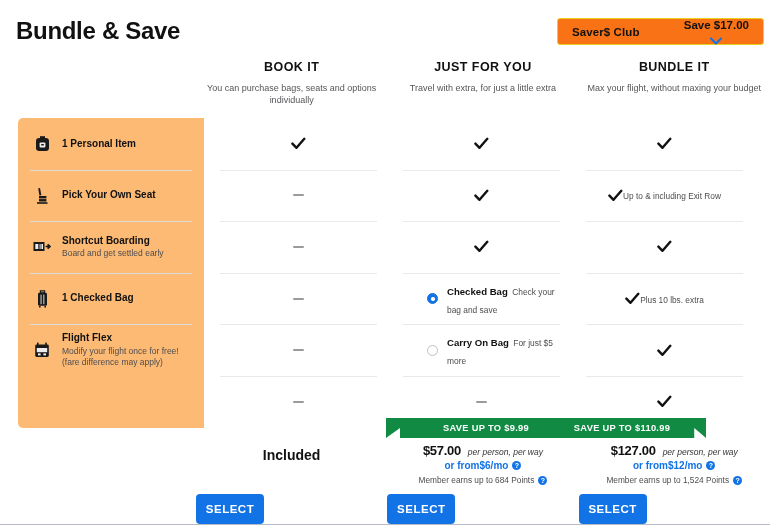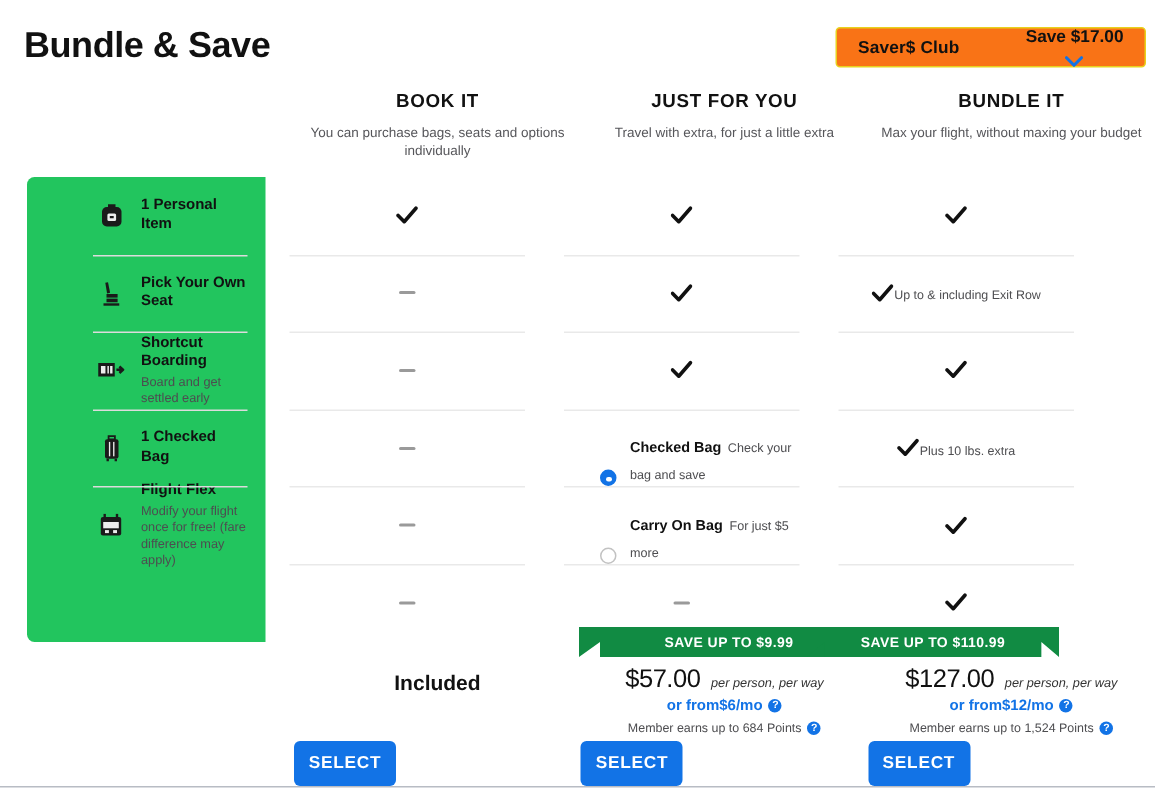--- a/index.html
+++ b/index.html
@@ -37,23 +37,22 @@
   
   .headers { position: absolute; top: 60px; left: 196px; width: 574px; display: flex; }
   .hdr { width: 191.3px; text-align: center; padding: 0 8px; }
   .hdr-title { font-size: 12.5px; font-weight: bold; letter-spacing: .45px; color: #111; }
   .hdr-sub { margin-top: 8px; font-size: 9px; color: #56565a; line-height: 1.35; }
 
   
   .grid { position: absolute; top: 118px; left: 18px; width: 736px; height: 310px; display: flex; }
 
   .feature-col {
-    width: 159px; background: #22c55e;
+    width: 186px; background: #fdba74;
     border-radius: 5px 0 0 5px;
-    padding-left: 32px;
   }
   .card {
     width: 177px; background: #ffffff;
     border-radius: 5px;
     margin-left: 6px;
   }
 
   .frow {
     height: 51.6px;
     display: flex; align-items: center;
@@ -72,21 +71,21 @@
   .fc-name { font-size: 10px; font-weight: bold; color: #111; line-height: 1.25; }
   .fc-desc { font-size: 8.5px; color: #4d4d50; line-height: 1.3; margin-top: 1px; }
 
   
   .card .frow { justify-content: center; flex-direction: row; text-align: center; padding: 0 8px; }
   .chk { color: #111; line-height: 0; }
   .dash { width: 11px; height: 2px; background: #9a9a9a; border-radius: 1px; }
   .cell-note { font-size: 8.3px; color: #4d4d50; margin-top: 4px; line-height: 1.2; }
 
   
-  .radio-cell { flex-direction: row !important; align-items: flex-end; justify-content: flex-start !important; padding-left: 34px !important; gap: 9px; }
+  .radio-cell { flex-direction: row !important; align-items: center; justify-content: flex-start !important; padding-left: 34px !important; gap: 9px; }
   .radio {
     width: 11px; height: 11px; min-width: 11px; border-radius: 50%;
     border: 1px solid #c2c2c2; background: #fff; position: relative;
   }
   .radio.on { border: 1px solid #1273e6; background: #1273e6; }
   .radio.on::after {
     content: ""; position: absolute; left: 3.2px; top: 3.2px;
     width: 3.4px; height: 3.4px; border-radius: 50%; background: #fff;
   }
   .radio-txt { text-align: left; }
@@ -102,21 +101,21 @@
     clip-path: polygon(0 0, 100% 0, 100% 100%, 93% 50%, 93% 100%, 7% 100%, 7% 50%, 0 100%);
   }
   #ribbon-jfy { top: 418px; left: 386px; width: 200px; }
   #ribbon-bun { top: 418px; left: 538px; width: 168px; }
 
   
   .price-row { position: absolute; top: 443px; left: 196px; width: 574px; display: flex; }
   .price-col { width: 191.3px; text-align: center; }
   .included { font-size: 14px; font-weight: bold; color: #111; margin-top: 4px; }
   .price-main { display: flex; align-items: baseline; justify-content: center; gap: 7px; }
-  .price-amt { font-size: 17px; font-weight: normal; color: #111; letter-spacing: -.3px; }
+  .price-amt { font-size: 13px; font-weight: bold; color: #111; letter-spacing: -.3px; }
   .price-per { font-size: 8.5px; color: #333; font-style: italic; }
   .price-mo { margin-top: 2px; font-size: 10px; font-weight: bold; color: #1273e6; display: flex; align-items: center; justify-content: center; gap: 4px; cursor: pointer; }
   .price-pts { margin-top: 4px; font-size: 8.3px; color: #4d4d50; display: flex; align-items: center; justify-content: center; gap: 4px; }
   .info {
     width: 9px; height: 9px; border-radius: 50%; background: #1273e6; color: #fff;
     font-size: 7px; font-weight: bold; line-height: 9px; text-align: center;
     display: inline-block; cursor: pointer;
   }
 
   

